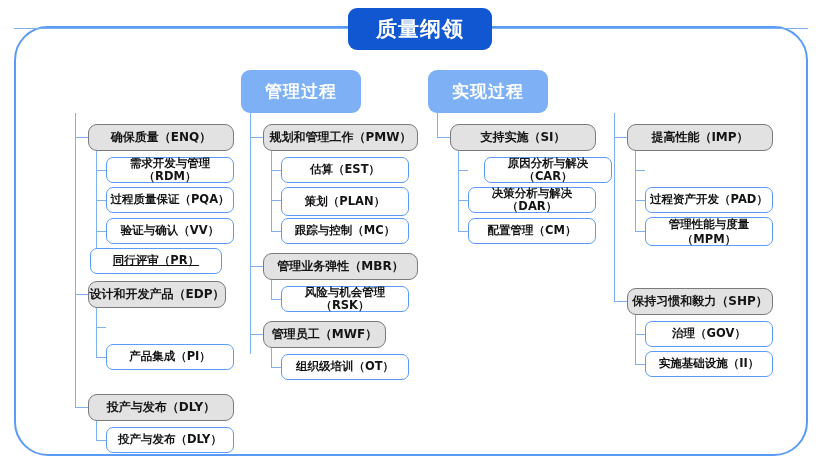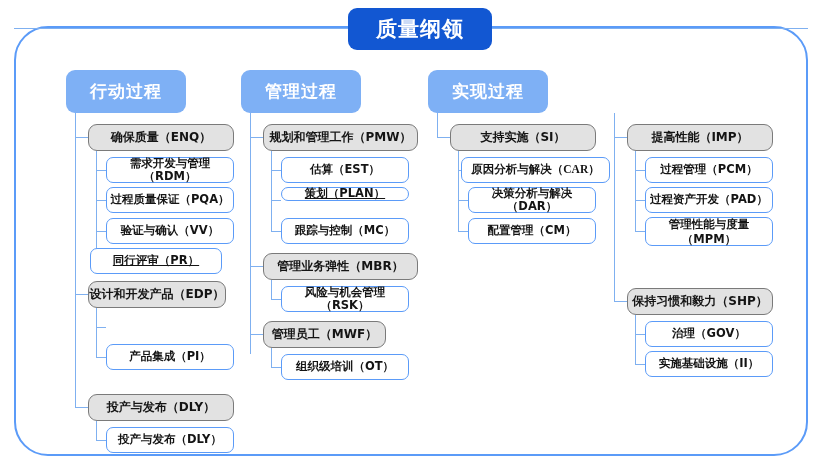--- a/index.html
+++ b/index.html
@@ -84,21 +84,20 @@
 
 <div id="canvas">
 
   <div class="frame"></div>
 
   <div class="hline" style="left:14px;top:28px;width:340px;"></div>
   <div class="hline" style="left:486px;top:28px;width:322px;"></div>
 
   <div class="title-box">质量纲领</div>
 
-  <div class="col-head" style="left:66px;top:70px;width:120px;">行动过程</div>
 
   <div class="vline" style="left:75px;top:113px;height:294px;"></div>
 
   <div class="hline" style="left:75px;top:137px;width:14px;"></div>
   <div class="l1" style="left:88px;top:124px;width:146px;height:27px;">确保质量（ENQ）</div>
   <div class="vline" style="left:96px;top:151px;width:1px;height:110px;"></div>
 
   <div class="hline" style="left:96px;top:170px;width:10px;"></div>
   <div class="l2" style="left:106px;top:157px;width:128px;height:26px;">需求开发与管理（RDM）</div>
 
@@ -131,21 +130,21 @@
   <div class="vline" style="left:250px;top:113px;height:241px;"></div>
 
   <div class="hline" style="left:250px;top:137px;width:14px;"></div>
   <div class="l1" style="left:263px;top:124px;width:155px;height:27px;">规划和管理工作（PMW）</div>
   <div class="vline" style="left:271px;top:151px;width:1px;height:80px;"></div>
 
   <div class="hline" style="left:271px;top:170px;width:10px;"></div>
   <div class="l2" style="left:281px;top:157px;width:128px;height:26px;">估算（EST）</div>
 
   <div class="hline" style="left:271px;top:200px;width:10px;"></div>
-  <div class="l2" style="left:281px;top:187px;width:128px;height:14px;text-decoration:underline;">策划（PLAN）</div>
+  <div class="l2" style="left:281px;top:187px;width:128px;height:29px;">策划（PLAN）</div>
 
   <div class="hline" style="left:271px;top:231px;width:10px;"></div>
   <div class="l2" style="left:281px;top:218px;width:128px;height:26px;">跟踪与控制（MC）</div>
 
   <div class="hline" style="left:250px;top:266px;width:14px;"></div>
   <div class="l1" style="left:263px;top:253px;width:155px;height:27px;">管理业务弹性（MBR）</div>
   <div class="vline" style="left:271px;top:280px;width:1px;height:19px;"></div>
 
   <div class="hline" style="left:271px;top:299px;width:10px;"></div>
   <div class="l2" style="left:281px;top:286px;width:128px;height:26px;">风险与机会管理（RSK）</div>
@@ -158,36 +157,35 @@
   <div class="l2" style="left:281px;top:354px;width:128px;height:26px;">组织级培训（OT）</div>
 
   <div class="col-head" style="left:428px;top:70px;width:120px;">实现过程</div>
   <div class="vline" style="left:437px;top:113px;height:25px;"></div>
 
   <div class="hline" style="left:437px;top:137px;width:14px;"></div>
   <div class="l1" style="left:450px;top:124px;width:146px;height:27px;">支持实施（SI）</div>
   <div class="vline" style="left:458px;top:151px;width:1px;height:80px;"></div>
 
   <div class="hline" style="left:458px;top:170px;width:10px;"></div>
-  <div class="l2" style="left:461px;top:157px;width:149px;height:26px;font-family:Liberation Serif, serif;">原因分析与解决（CAR）</div>
+  <div class="l2" style="left:484px;top:157px;width:128px;height:26px;">原因分析与解决（CAR）</div>
 
   <div class="hline" style="left:458px;top:200px;width:10px;"></div>
   <div class="l2" style="left:468px;top:187px;width:128px;height:26px;">决策分析与解决（DAR）</div>
 
   <div class="hline" style="left:458px;top:231px;width:10px;"></div>
   <div class="l2" style="left:468px;top:218px;width:128px;height:26px;">配置管理（CM）</div>
 
   <div class="vline" style="left:614px;top:113px;height:188px;"></div>
 
   <div class="hline" style="left:614px;top:137px;width:14px;"></div>
   <div class="l1" style="left:627px;top:124px;width:146px;height:27px;">提高性能（IMP）</div>
   <div class="vline" style="left:635px;top:151px;width:1px;height:80px;"></div>
 
   <div class="hline" style="left:635px;top:170px;width:10px;"></div>
-  <div class="l2" style="left:645px;top:157px;width:128px;height:26px;">过程管理（PCM）</div>
 
   <div class="hline" style="left:635px;top:200px;width:10px;"></div>
   <div class="l2" style="left:645px;top:187px;width:128px;height:26px;">过程资产开发（PAD）</div>
 
   <div class="hline" style="left:635px;top:231px;width:10px;"></div>
   <div class="l2 two-line" style="left:645px;top:217px;width:128px;height:29px;white-space:pre-line;">管理性能与度量
 （MPM）</div>
 
   <div class="hline" style="left:614px;top:301px;width:14px;"></div>
   <div class="l1" style="left:627px;top:288px;width:146px;height:27px;">保持习惯和毅力（SHP）</div>

